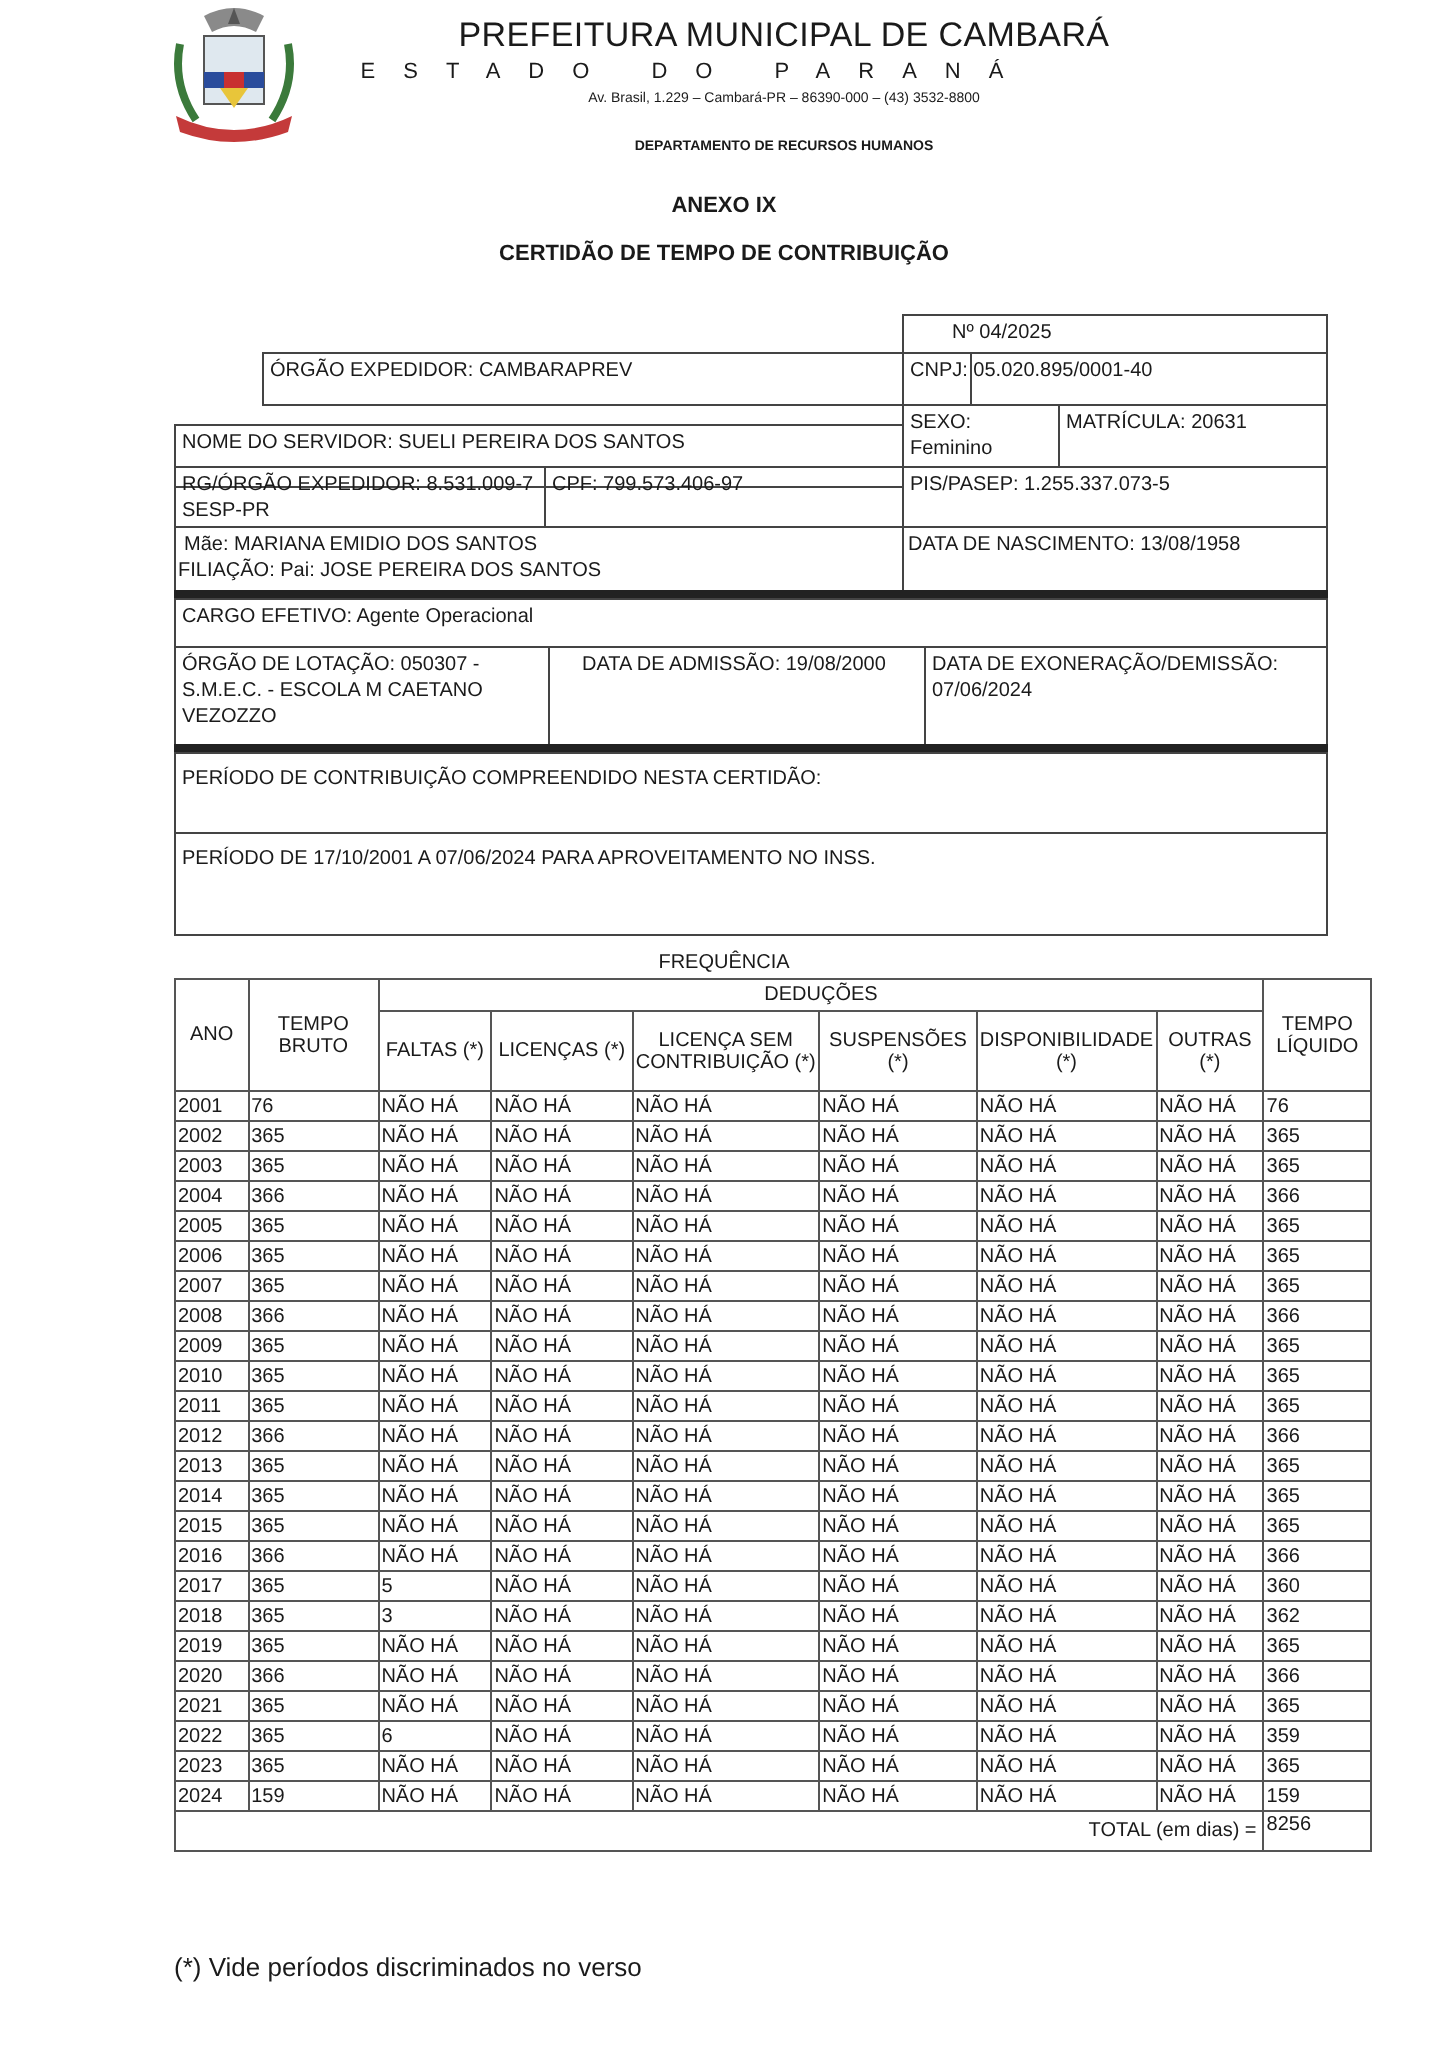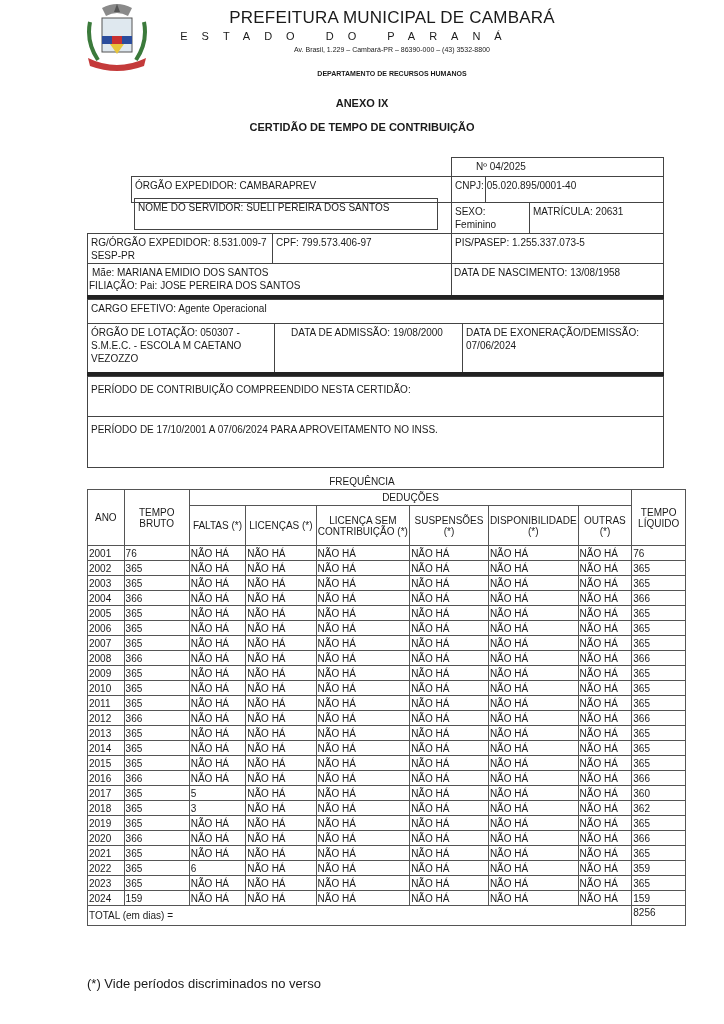--- a/index.html
+++ b/index.html
@@ -49,21 +49,21 @@
 <div class="abs hdr-dept">DEPARTAMENTO DE RECURSOS HUMANOS</div>
 
 <div class="abs annex">ANEXO IX</div>
 <div class="abs cert-title">CERTIDÃO DE TEMPO DE CONTRIBUIÇÃO</div>
 
 <div class="box" style="left:451px;top:157px;width:213px;height:20px;padding-left:24px;">Nº 04/2025</div>
 
 <div class="box" style="left:87px;top:176px;width:355px;height:27px;margin-left:44px;">ÓRGÃO EXPEDIDOR: CAMBARAPREV</div>
 <div class="box" style="left:451px;top:176px;width:213px;height:27px;">CNPJ: 05.020.895/0001-40</div>
 
-<div class="box" style="left:87px;top:198px;width:304px;height:32px;margin-left:47px;">NOME DO SERVIDOR: SUELI PEREIRA DOS SANTOS</div>
+<div class="box" style="left:87px;top:212px;width:365px;height:32px;">NOME DO SERVIDOR: SUELI PEREIRA DOS SANTOS</div>
 <div class="box" style="left:451px;top:202px;width:79px;height:32px;">
   <div>SEXO:</div>
   <div>Feminino</div>
 </div>
 <div class="box" style="left:529px;top:202px;width:135px;height:32px;">MATRÍCULA: 20631</div>
 
 <div class="box" style="left:87px;top:233px;width:186px;height:31px;">
   <div>RG/ÓRGÃO EXPEDIDOR: 8.531.009-7</div>
   <div>SESP-PR</div>
 </div>
@@ -391,19 +391,19 @@
         <td>NÃO HÁ</td>
         <td>NÃO HÁ</td>
         <td>NÃO HÁ</td>
         <td>NÃO HÁ</td>
         <td>NÃO HÁ</td>
         <td>159</td>
       </tr>
     </tbody>
   <tfoot>
     <tr style="height:20px">
-      <td colspan="8" style="text-align:left;padding-right:20px;">TOTAL (em dias) =</td>
+      <td colspan="8" style="text-align:right;padding-right:3px;">TOTAL (em dias) =</td>
       <td style="vertical-align:top;">8256</td>
     </tr>
   </tfoot>
 </table>
 
 <div class="abs footnote">(*) Vide períodos discriminados no verso</div>
 
 </body></html>

